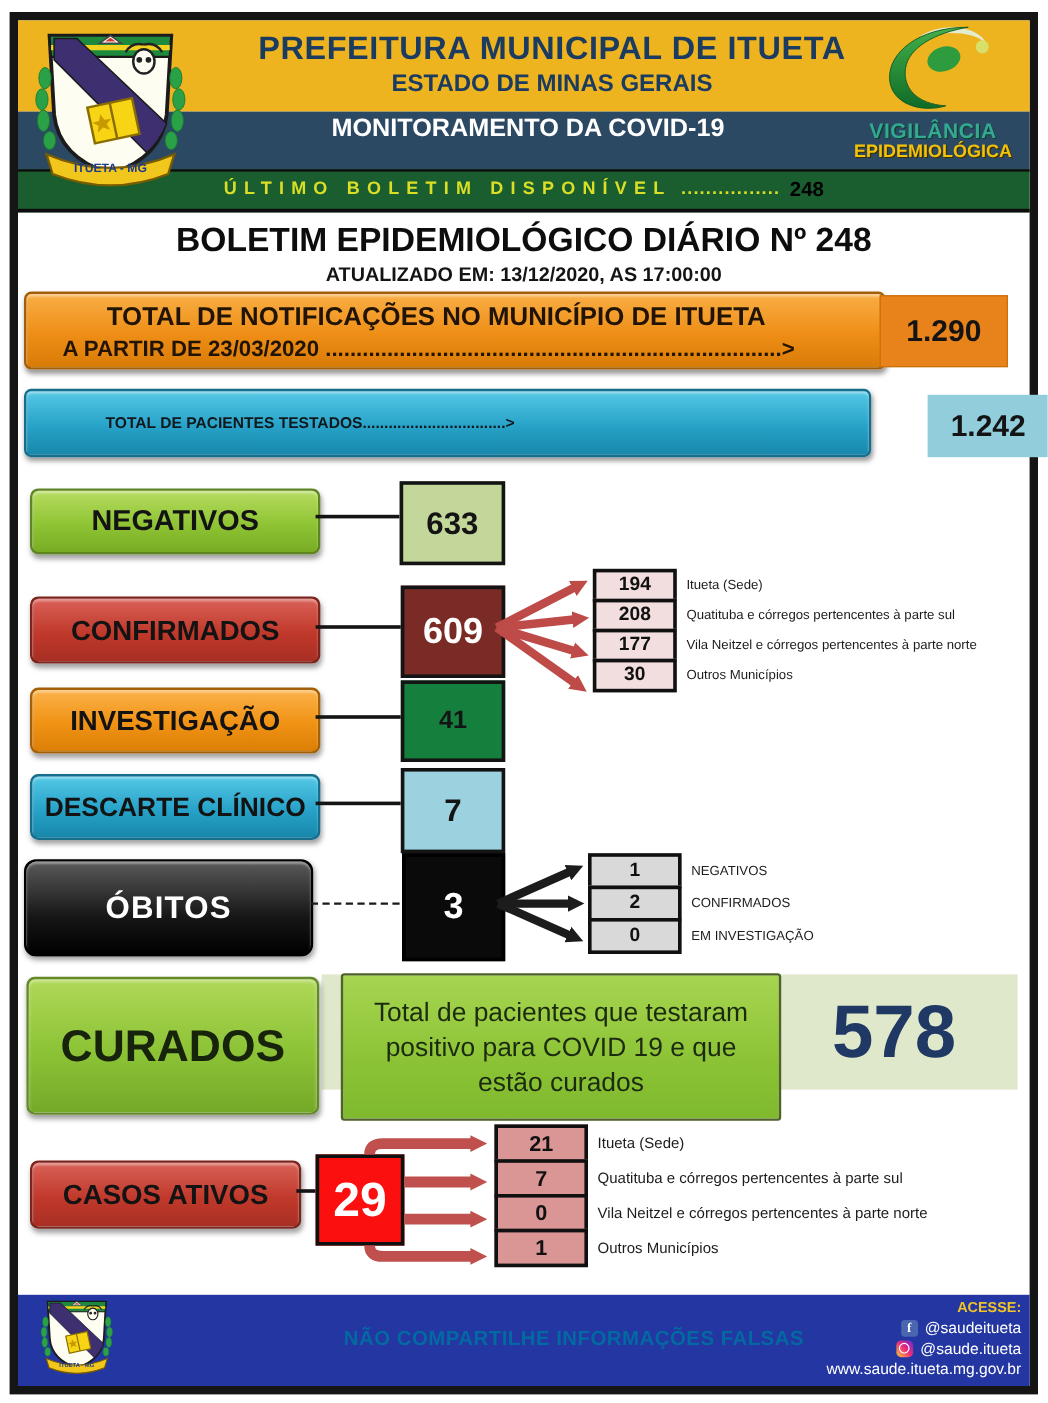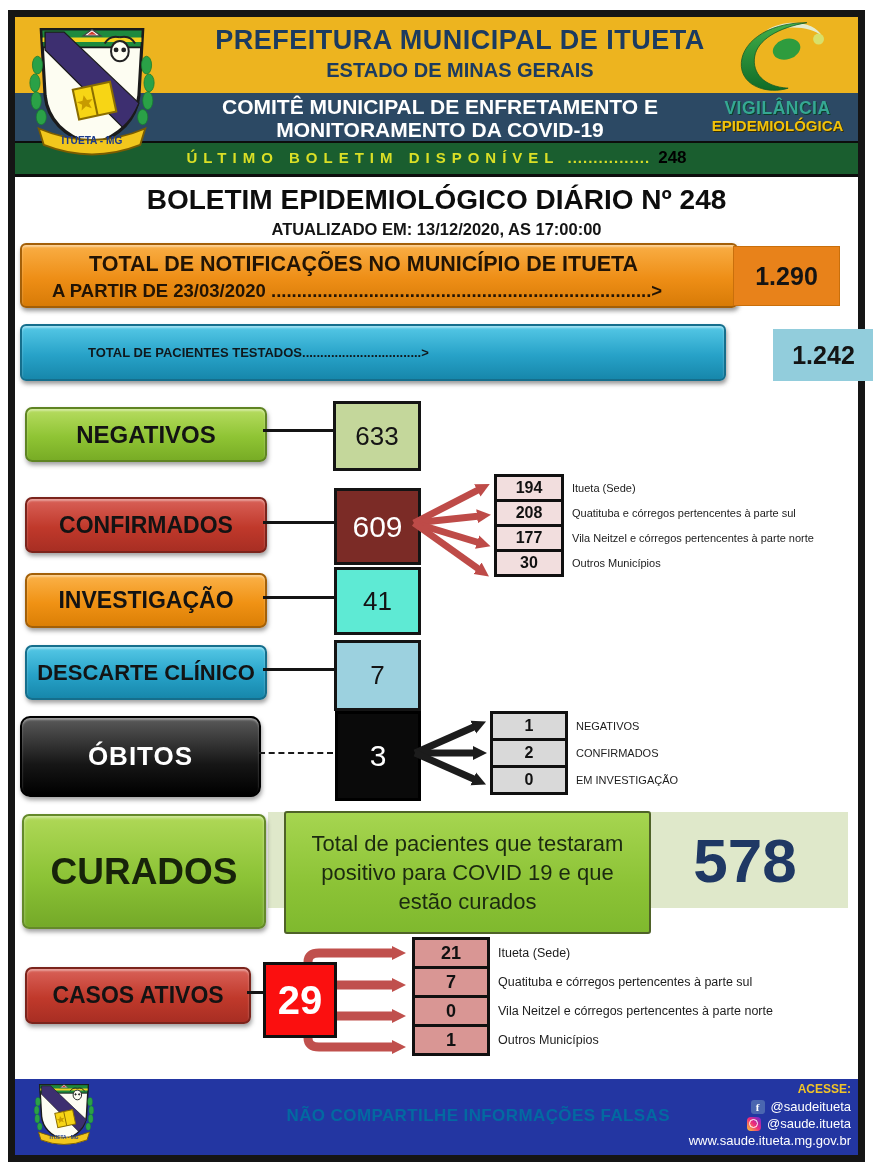--- a/index.html
+++ b/index.html
@@ -43,21 +43,21 @@
   
   .pill{border-radius:7px;display:flex;align-items:center;justify-content:center;font-weight:bold;color:#131313;
     box-shadow:1px 3px 4px rgba(70,70,70,.5), inset 0 2px 2px rgba(255,255,255,.4);}
   .pill-green{background:linear-gradient(180deg,#B6DC60 0%,#8FC434 55%,#78AC25 100%);border:2px solid #5F8423;}
   .pill-red{background:linear-gradient(180deg,#D96158 0%,#C0392B 55%,#A82E23 100%);border:2px solid #7B241C;}
   .pill-or{background:linear-gradient(180deg,#FBB249 0%,#F09214 55%,#DB7F06 100%);border:2px solid #A36008;}
   .pill-bl{background:linear-gradient(180deg,#55C8E6 0%,#27A2C8 55%,#1787AB 100%);border:2px solid #156E8C;}
   .pill-black{background:linear-gradient(180deg,#5a5a5a 0%,#161616 60%,#000 100%);border:2px solid #000;color:#fff;border-radius:10px;}
   .conn{background:#141414;height:3px;}
   .conn-dash{border-top:2px dashed #1a1a1a;height:0;}
-  .numbox{display:flex;align-items:center;justify-content:center;font-weight:normal;border:3px solid #141414;color:#141414;}
+  .numbox{display:flex;align-items:center;justify-content:center;font-weight:bold;border:3px solid #141414;color:#141414;}
   
   .bk{display:flex;flex-direction:column;}
   .bk-row{display:flex;align-items:stretch;margin-top:-3px;}
   .bk-row:first-child{margin-top:0;}
   .bk-box{border:3px solid #101010;display:flex;align-items:center;justify-content:center;font-weight:bold;}
   .bk-lab{display:flex;align-items:center;padding-left:8px;white-space:nowrap;color:#1c1c1c;}
   .bk-pink .bk-box{width:64px;height:22px;background:#F2DEDE;font-size:16px;}
   .bk-pink .bk-lab{font-size:11px;}
   .bk-gray .bk-box{width:72px;height:24px;background:#D9D9D9;font-size:16px;}
   .bk-gray .bk-lab{font-size:11px;}
@@ -135,21 +135,20 @@
 <div class="abs band-yellow"></div>
 <div class="abs band-navy"></div>
 <div class="abs band-green"></div>
 
 <div class="abs org-block">
   <div class="org-l1">PREFEITURA MUNICIPAL DE ITUETA</div>
   <div class="org-l2">ESTADO DE MINAS GERAIS</div>
 </div>
 
 <div class="abs committee">
-  <div>COMITÊ MUNICIPAL DE ENFRETAMENTO E</div>
   <div>MONITORAMENTO DA COVID-19</div>
 </div>
 
 <div class="abs lastbul">
   <span class="lbl">ÚLTIMO BOLETIM DISPONÍVEL</span>
   <span class="dots">................</span>
   <span class="num">248</span>
 </div>
 
 <svg class="abs" style="left:24px;top:22px;width:136px;height:142px">
@@ -221,21 +220,21 @@
     <div class="bk-lab">Vila Neitzel e córregos pertencentes à parte norte</div>
   </div>
   <div class="bk-row">
     <div class="bk-box">30</div>
     <div class="bk-lab">Outros Municípios</div>
   </div>
 </div>
 
 <div class="abs pill pill-or" style="left:25px;top:573px;width:238px;height:51px;font-size:23px">INVESTIGAÇÃO</div>
 <div class="abs conn" style="left:263px;top:596px;width:71px"></div>
-<div class="abs numbox" style="left:334px;top:567px;width:81px;height:62px;background:#5eead4;font-size:26px">41</div>
+<div class="abs numbox" style="left:334px;top:567px;width:81px;height:62px;background:#15803d;font-size:21px">41</div>
 
 <div class="abs pill pill-bl" style="left:25px;top:645px;width:238px;height:51px;font-size:22px">DESCARTE CLÍNICO</div>
 <div class="abs conn" style="left:263px;top:668px;width:71px"></div>
 <div class="abs numbox" style="left:334px;top:640px;width:81px;height:65px;background:#9CD1DF;font-size:26px">7</div>
 
 <div class="abs pill pill-black" style="left:20px;top:716px;width:237px;height:77px;font-size:26px;letter-spacing:1px">ÓBITOS</div>
 <div class="abs conn-dash" style="left:259px;top:752px;width:74px"></div>
 <div class="abs numbox" style="left:335px;top:711px;width:80px;height:84px;background:#0A0A0A;border-color:#000;color:#fff;font-size:30px">3</div>
 <svg class="abs" style="left:412px;top:702px" width="86" height="102" viewBox="0 0 86 102">
   <defs>

